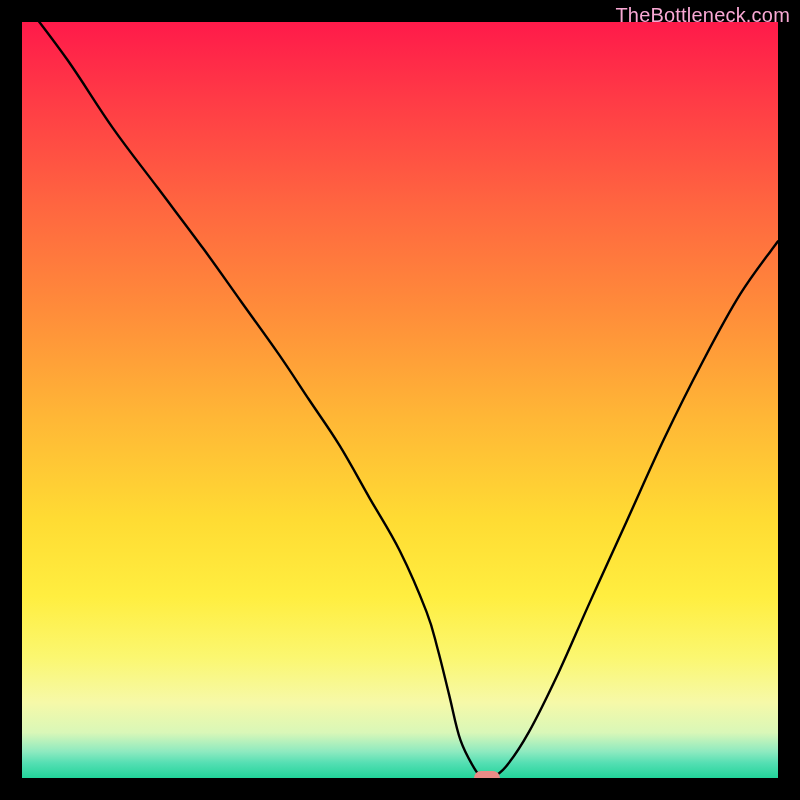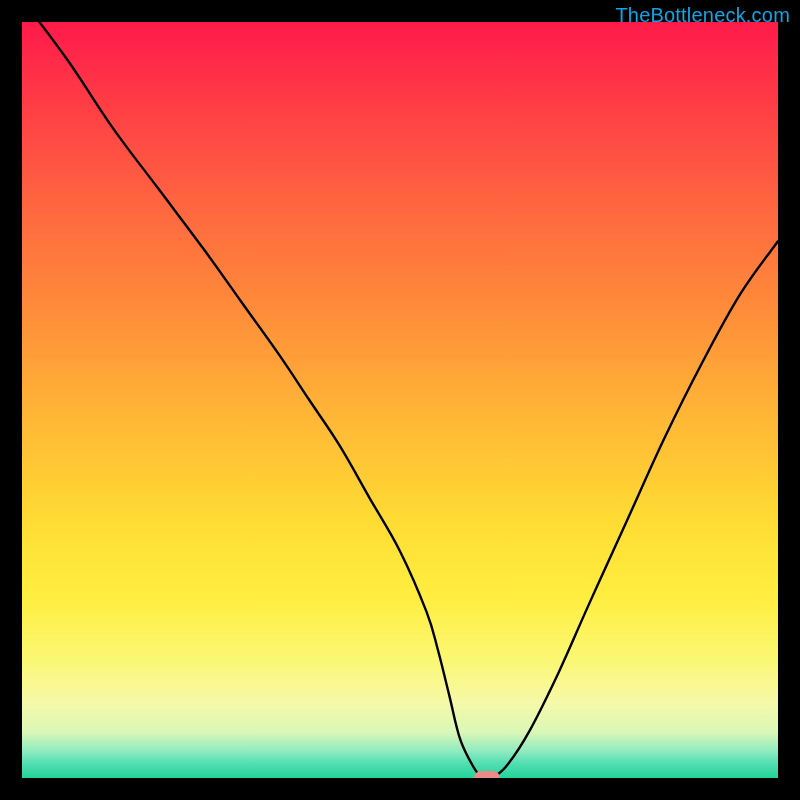--- a/index.html
+++ b/index.html
@@ -14,21 +14,21 @@
   .frame {
     position: relative;
     width: 800px;
     height: 800px;
     background: #000;
   }
   .watermark {
     position: absolute;
     top: 4px;
     right: 10px;
-    color: #0ea5e9;
+    color: #f9a8d4;
     font-size: 20px;
     font-weight: 500;
     letter-spacing: 0.2px;
     z-index: 4;
     margin-left: 20px;
   }
   .plot-area {
     position: absolute;
     left: 22px;
     top: 22px;

